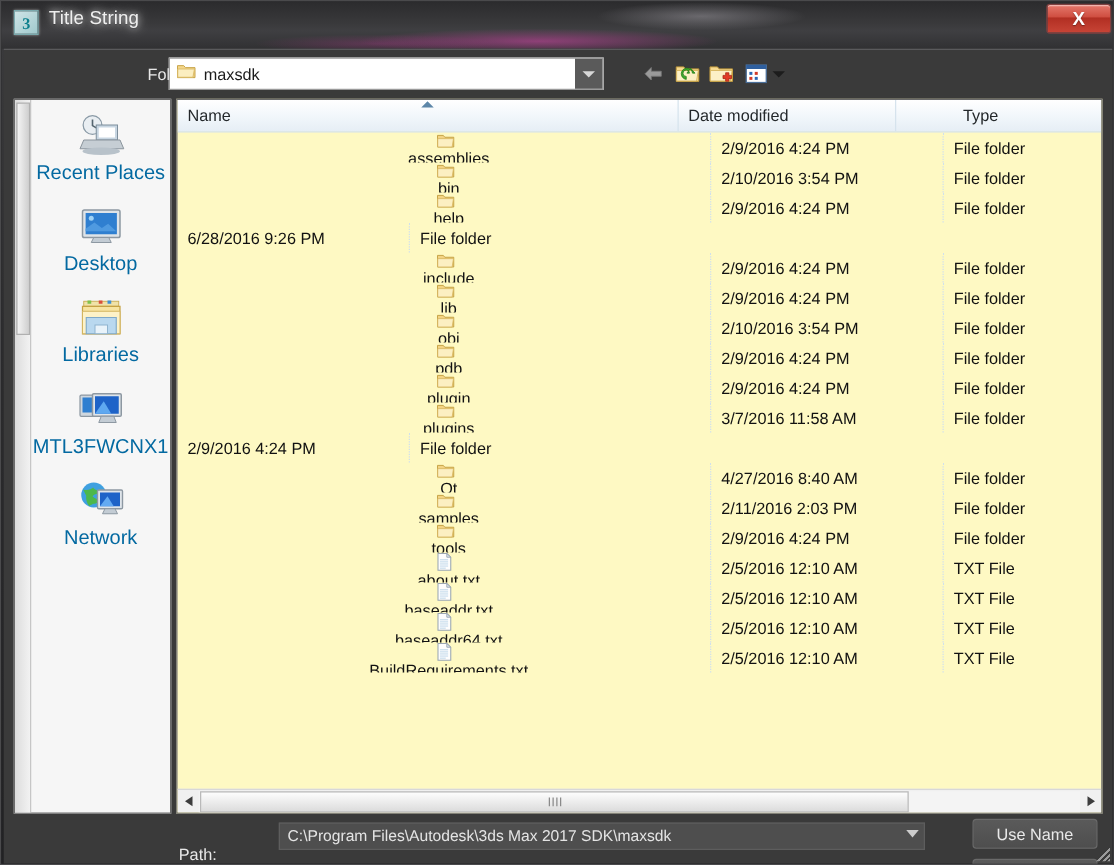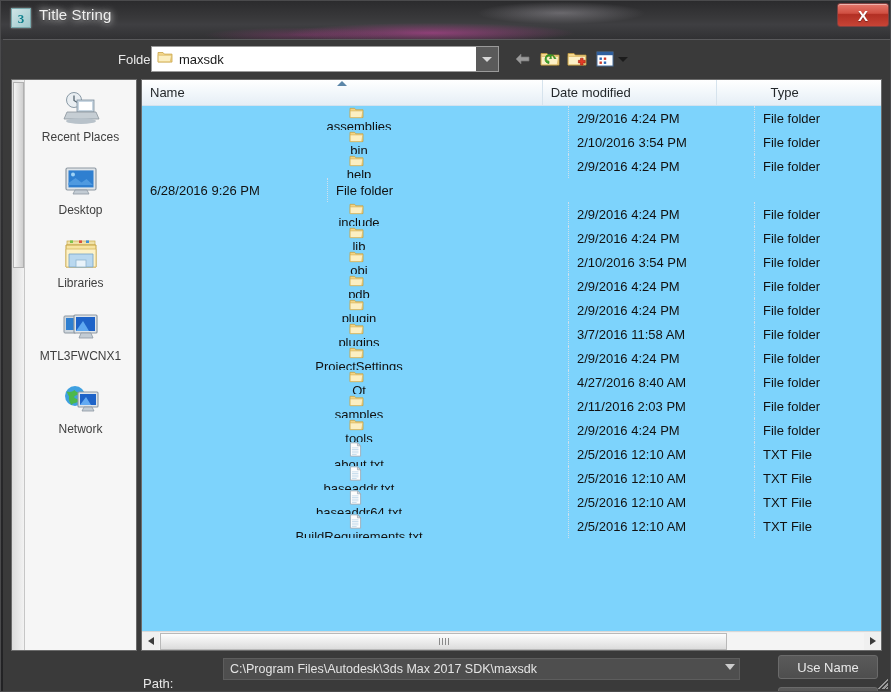--- a/index.html
+++ b/index.html
@@ -71,21 +71,21 @@
 
   
   .toolbar {
     position: absolute; left: 0; top: 0; width: 887px; height: 39px;
   }
   .folder-label {
     position: absolute; left: 88px; top: 12px;
     font-size: 13px; color: #e8e8e8; margin-left: 27px;
   }
   .folder-combo {
-    position: absolute; left: 148px; top: 6px;
+    position: absolute; left: 132px; top: 6px;
     width: 348px; height: 26px;
     background: #fff;
     border: 1px solid #9a9a9a;
     display: flex; align-items: center;
   }
   .folder-combo .fc-icon {
     margin-left: 5px; margin-right: 6px;
   }
   .folder-combo .fc-text {
     font-size: 13px; color: #1a1a1a;
@@ -139,30 +139,30 @@
     flex: 1; padding-top: 6px;
     display: flex; flex-direction: column; align-items: center;
   }
   .place {
     width: 100%; height: 73px;
     display: flex; flex-direction: column; align-items: center; justify-content: flex-start;
     cursor: pointer; padding-top: 3px;
   }
   .place .p-icon { height: 40px; display:flex; align-items:center; justify-content:center; }
   .place .p-label {
-    font-size: 12px; color: #404040; margin-top: 1px; text-align: center;
+    font-size: 16px; color: #0369a1; margin-top: 1px; text-align: center;
     white-space: nowrap;
   }
 
   
   .list-wrap {
     position: absolute; left: 138px; top: 39px;
     width: 741px; height: 572px;
     border: 1px solid #6b6b6b;
-    background: #7dd3fc;
+    background: #fef9c3;
     overflow: hidden;
   }
   .list-header {
     position: relative;
     height: 26px;
     background: linear-gradient(180deg,#ffffff 0%, #f2f7fb 50%, #e6eef5 100%);
     border-bottom: 1px solid #d4e2ee;
     display: flex;
   }
   .hc {
@@ -543,29 +543,20 @@
                   <path d="M1 2.5h5l1.3 1.6H15v8.4H1z" fill="#f3d383" stroke="#c49f40" stroke-width="0.8"></path>
                   <path d="M1.2 5.3h13.6l-1.2 7.2H1.2z" fill="#fcefc2" stroke="#d6b55e" stroke-width="0.7"></path>
                 </svg>
               </span>
               <span>plugins</span>
             </div>
             <div class="cell-date">3/7/2016 11:58 AM</div>
             <div class="cell-type">File folder</div>
           </div>
           <div class="row">
-            <div class="cell-name">
-              <span class="ricon">
-                <svg width="15" height="13" viewBox="0 0 16 14">
-                  <path d="M1 2.5h5l1.3 1.6H15v8.4H1z" fill="#f3d383" stroke="#c49f40" stroke-width="0.8"></path>
-                  <path d="M1.2 5.3h13.6l-1.2 7.2H1.2z" fill="#fcefc2" stroke="#d6b55e" stroke-width="0.7"></path>
-                </svg>
-              </span>
-              <span>ProjectSettings</span>
-            </div>
             <div class="cell-date">2/9/2016 4:24 PM</div>
             <div class="cell-type">File folder</div>
           </div>
           <div class="row">
             <div class="cell-name">
               <span class="ricon">
                 <svg width="15" height="13" viewBox="0 0 16 14">
                   <path d="M1 2.5h5l1.3 1.6H15v8.4H1z" fill="#f3d383" stroke="#c49f40" stroke-width="0.8"></path>
                   <path d="M1.2 5.3h13.6l-1.2 7.2H1.2z" fill="#fcefc2" stroke="#d6b55e" stroke-width="0.7"></path>
                 </svg>

